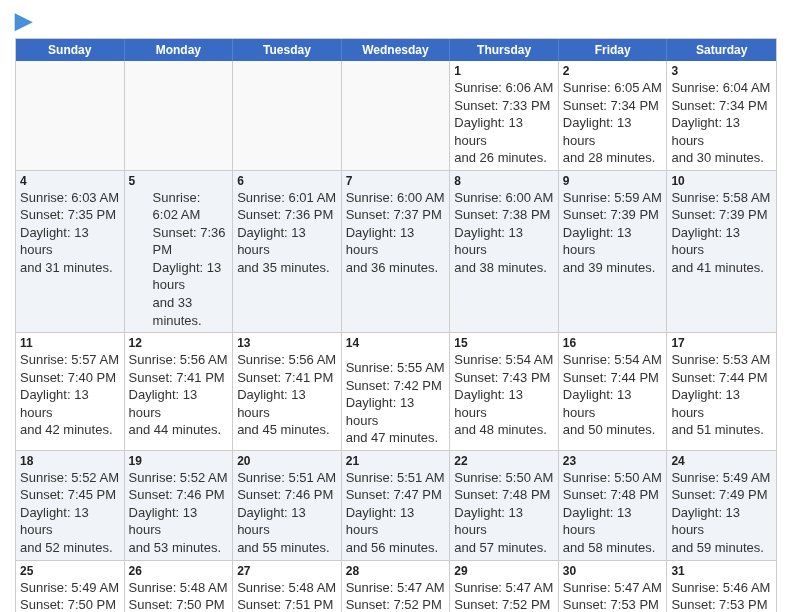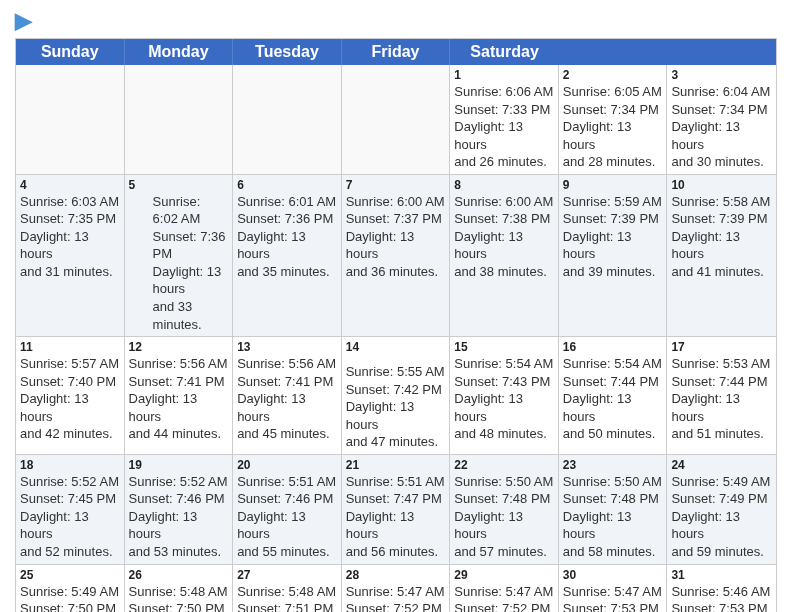--- a/index.html
+++ b/index.html
@@ -56,21 +56,21 @@
       border: 1px solid #ccc;
     }
     .cal-header {
       display: grid;
       grid-template-columns: repeat(7, 1fr);
       background: #3a6bc4;
     }
     .cal-header-cell {
       color: #fff;
       font-weight: bold;
-      font-size: 16px;
+      font-size: 12px;
       text-align: center;
       padding: 4px 2px;
       border-right: 1px solid #5580cc;
     }
     .cal-header-cell:last-child { border-right: none; }
     .cal-body {
       flex: 1;
       display: flex;
       flex-direction: column;
     }
@@ -125,20 +125,22 @@
       <div class="calendar-title"></div>
       <div class="calendar-subtitle"></div>
     </div>
   </div>
 
   <div class="calendar">
     <div class="cal-header">
     <div class="cal-header-cell">Sunday</div>
         <div class="cal-header-cell">Monday</div>
         <div class="cal-header-cell">Tuesday</div>
+        <div class="cal-header-cell">Wednesday</div>
+        <div class="cal-header-cell">Thursday</div>
         <div class="cal-header-cell">Friday</div>
         <div class="cal-header-cell">Saturday</div>
       </div>
     <div class="cal-body">
     <div class="cal-row">
           <div class="cal-cell empty"></div>
           <div class="cal-cell empty"></div>
           <div class="cal-cell empty"></div>
           <div class="cal-cell empty"></div>
           <div class="cal-cell">

